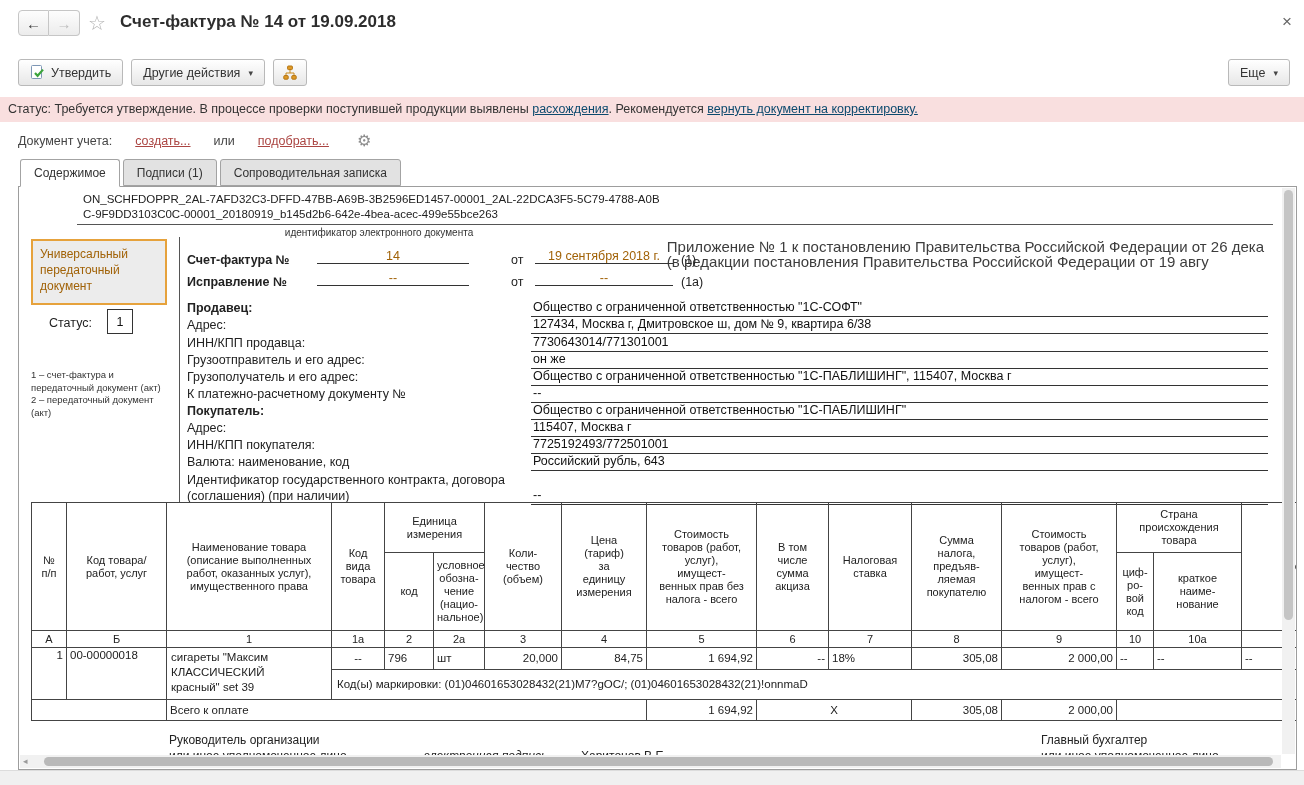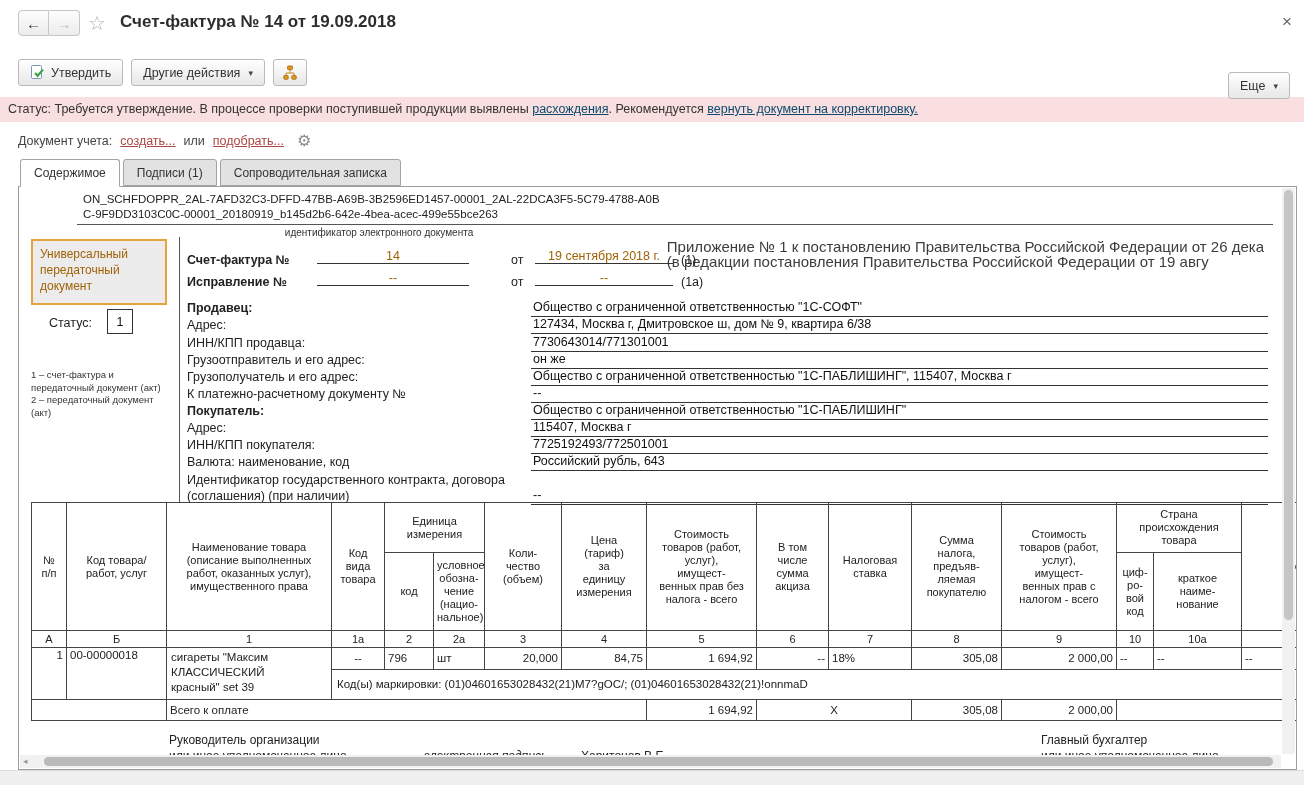--- a/index.html
+++ b/index.html
@@ -17,29 +17,29 @@
   .page-title { position:absolute; left:120px; top:12px; font-size:17px; font-weight:bold; color:#2d2d2d; }
   .close { position:absolute; right:12px; top:12px; font-size:17px; color:#666; cursor:pointer; }
 
   
   .toolbar { position:relative; height:49px; display:flex; align-items:center; gap:8px; padding-left:18px; }
   .btn { height:27px; display:inline-flex; align-items:center; gap:6px; padding:0 11px;
     border:1px solid #b9b9b9; border-radius:3px; background:linear-gradient(#ffffff,#e7e7e7);
     font-size:12.5px; color:#333; cursor:pointer; }
   .caret { font-size:9px; color:#444; margin-left:2px; }
   .icon-btn { width:34px; padding:0; justify-content:center; }
-  .more-btn { position:absolute; right:14px; top:24px; }
+  .more-btn { position:absolute; right:14px; top:11px; }
 
   
   .status-banner { height:25px; line-height:24px; background:#f9dfdf; font-size:12.5px;
     padding-left:8px; color:#333; white-space:nowrap; }
   a.blue { color:#0c4a6e; text-decoration:underline; cursor:pointer;text-align:center; }
 
   
-  .docrow { height:37px; display:flex; align-items:center; gap:8px; padding-left:18px; font-size:12.5px; color:#444; }
+  .docrow { height:37px; display:flex; align-items:center; gap:23px; padding-left:18px; font-size:12.5px; color:#444; }
   a.red { color:#ab4542; text-decoration:underline; cursor:pointer; }
   .gear { color:#8d8d8d; font-size:16px; margin-left:5px; cursor:pointer; }
 
   
   .tabs { display:flex; margin-left:20px; position:relative; z-index:3; }
   .tab { font-size:12px; padding:6px 13px 5px; background:#e2e2e2; border:1px solid #a3a3a3;
     border-radius:3px 3px 0 0; margin-right:3px; color:#333; cursor:pointer; }
   .tab.active { background:#fff; border-bottom:1px solid #fff; margin-bottom:-1px; }
 
   

